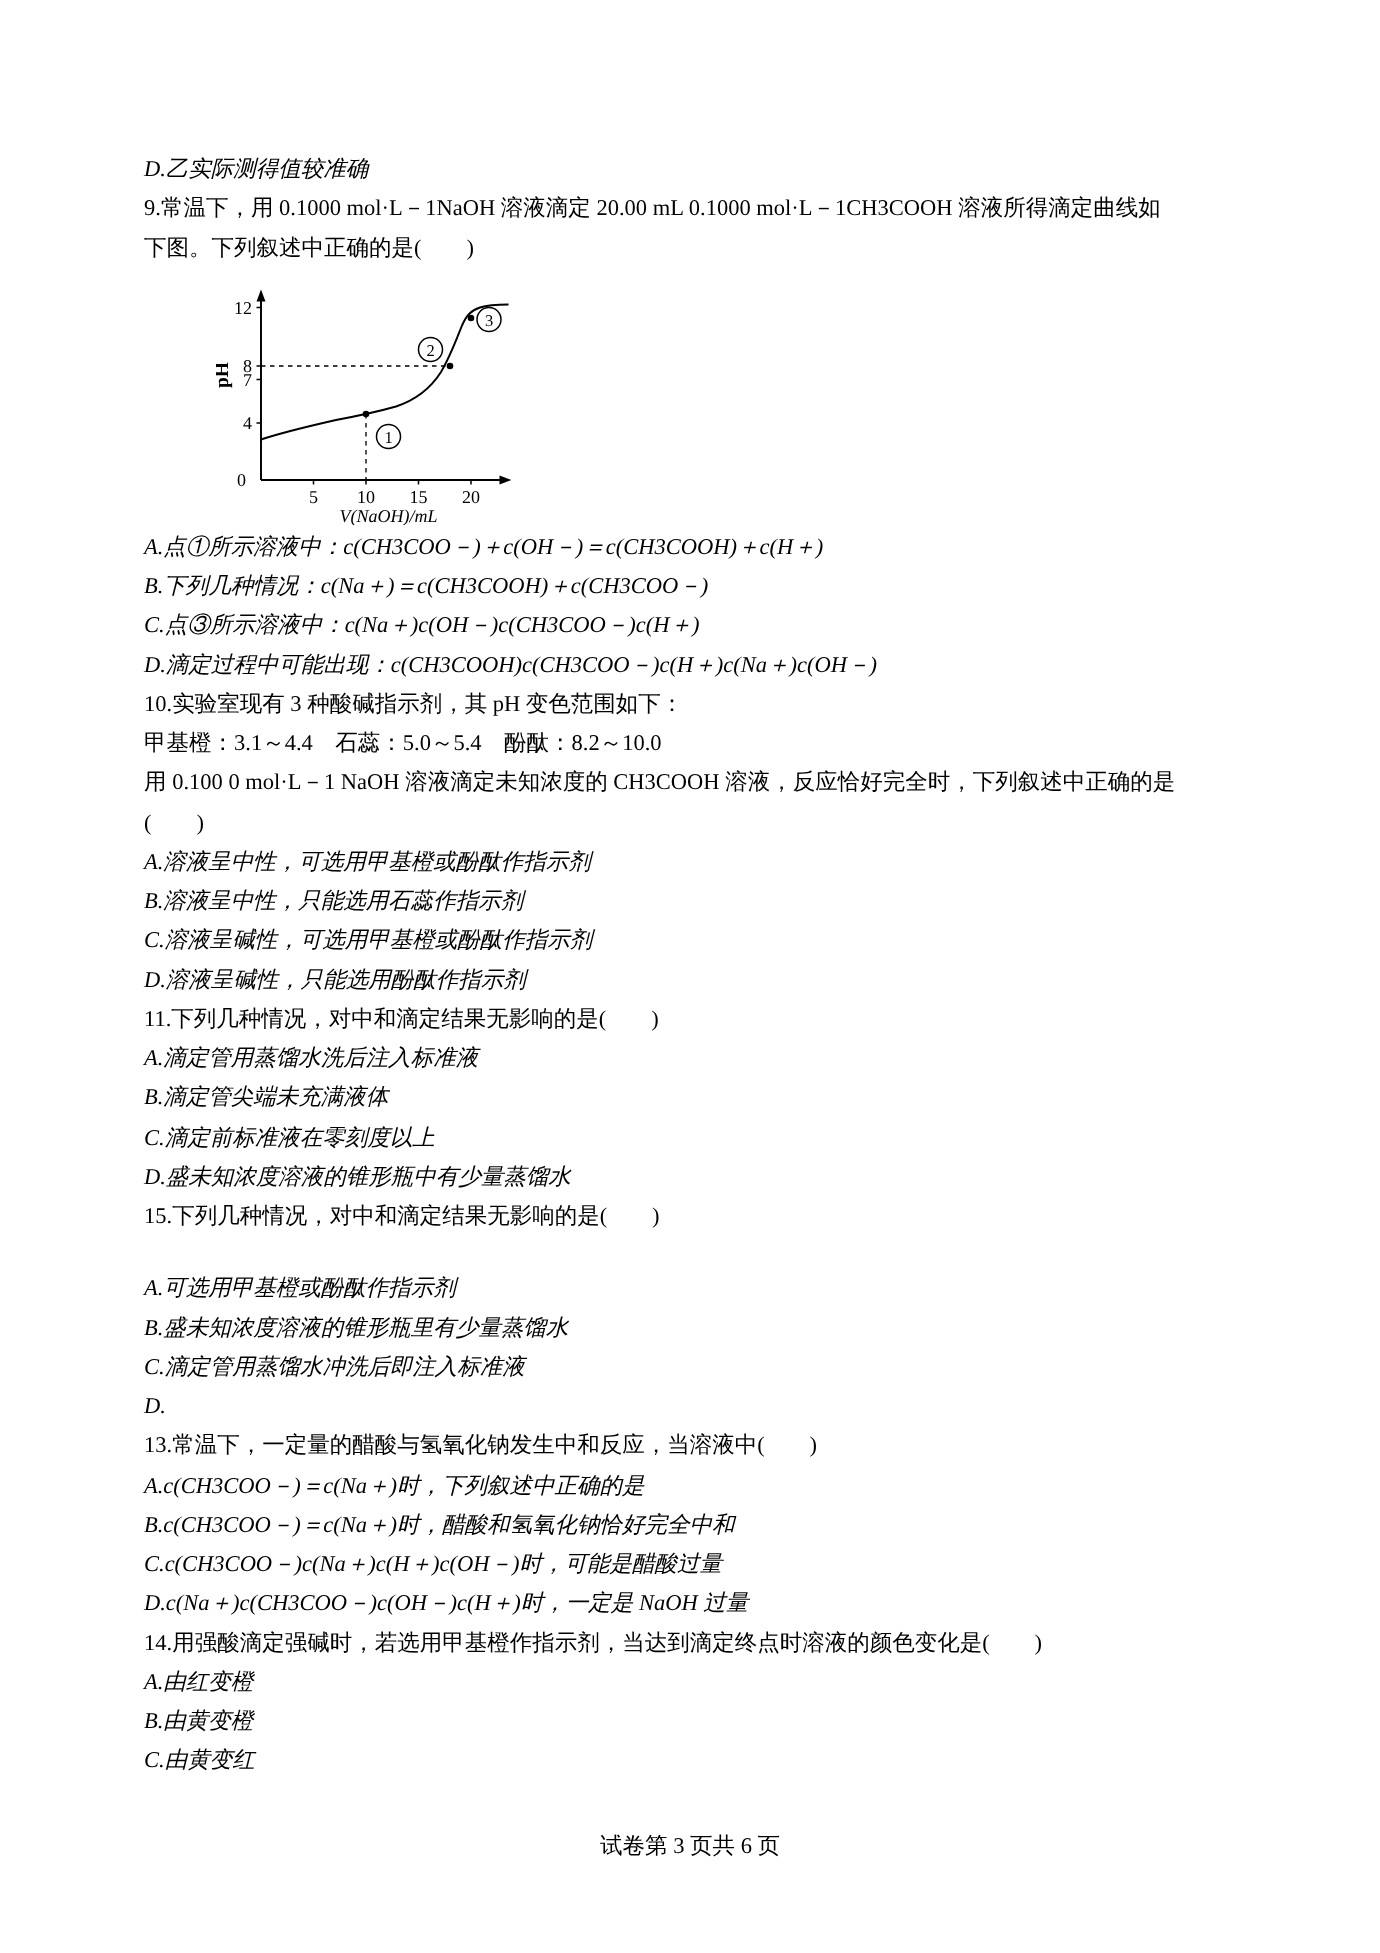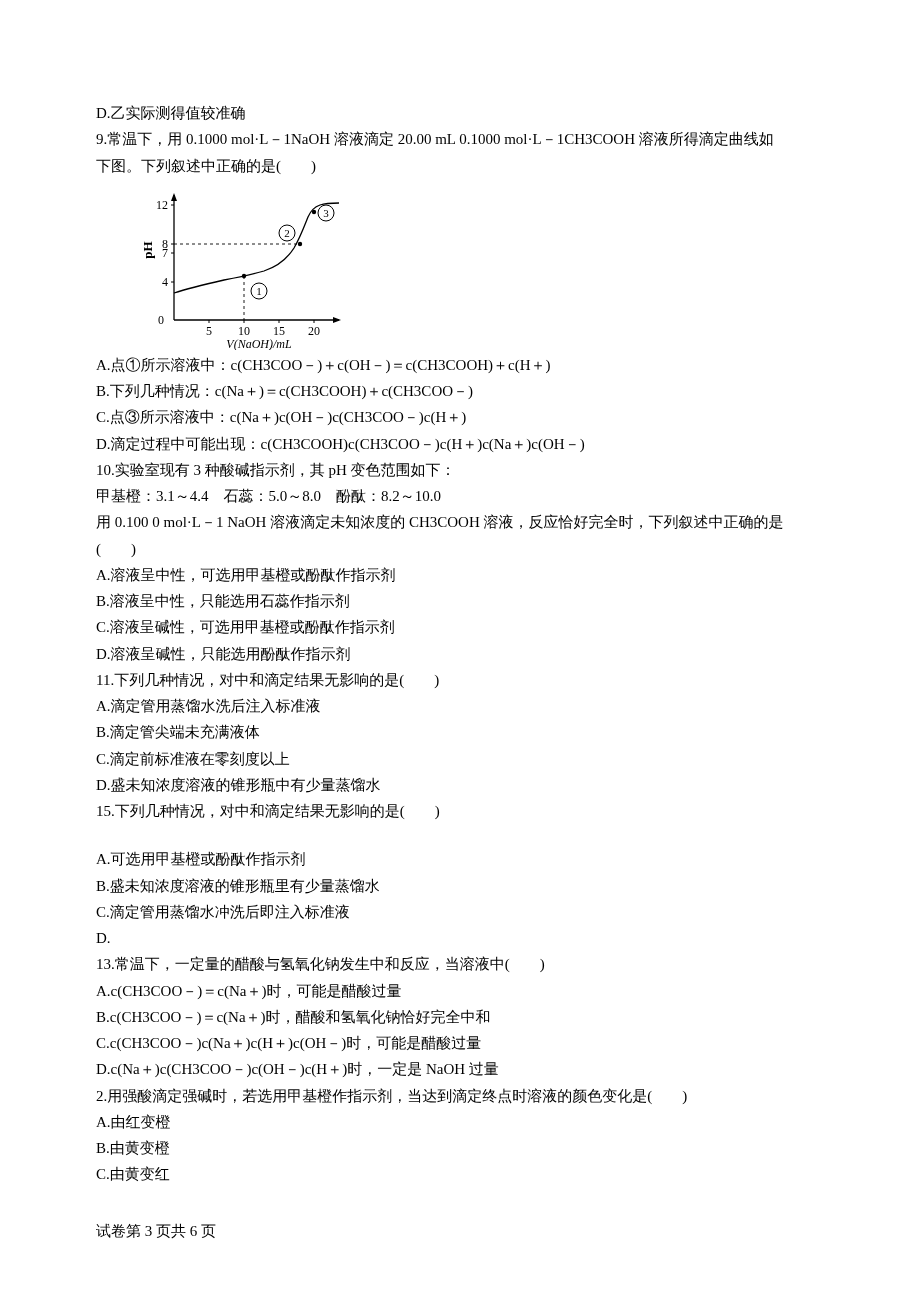--- a/index.html
+++ b/index.html
@@ -6,25 +6,25 @@
       font-family: "SimSun", "宋体", serif;
       font-size: 15px;
       line-height: 1.75;
       margin: 0;
       padding: 100px 96px 40px 96px;
       background: #fff;
       color: #000;
       width: 920px;
       box-sizing: border-box;
     }
-    .indent1 { margin-left: 48px; }
+    .indent1 { margin-left: 48px; font-style: italic; }
     .q { margin: 0; }
     .chart-wrap { margin: 6px 0 2px 48px; }
     svg { display: block; }
-    .footer { text-align: left; margin-top: 30px; font-size: 15px; }
+    .footer { text-align: center; margin-top: 30px; font-size: 15px; }
   </style>
 </head>
 <body>
 
 <p class="q indent1">D.乙实际测得值较准确</p>
 
 <p class="q">9.常温下，用 0.1000 mol·L－1NaOH 溶液滴定 20.00 mL 0.1000 mol·L－1CH3COOH 溶液所得滴定曲线如</p>
 <p class="q">下图。下列叙述中正确的是(　　)</p>
 
 <div class="chart-wrap">
@@ -80,21 +80,21 @@
   </g>
 </svg>
 </div>
 
 <p class="q indent1">A.点①所示溶液中：c(CH3COO－)＋c(OH－)＝c(CH3COOH)＋c(H＋)</p>
 <p class="q indent1">B.下列几种情况：c(Na＋)＝c(CH3COOH)＋c(CH3COO－)</p>
 <p class="q indent1">C.点③所示溶液中：c(Na＋)c(OH－)c(CH3COO－)c(H＋)</p>
 <p class="q indent1">D.滴定过程中可能出现：c(CH3COOH)c(CH3COO－)c(H＋)c(Na＋)c(OH－)</p>
 
 <p class="q">10.实验室现有 3 种酸碱指示剂，其 pH 变色范围如下：</p>
-<p class="q">甲基橙：3.1～4.4　石蕊：5.0～8.0　酚酞：8.2～10.0</p>
+<p class="q">甲基橙：3.1～4.4　石蕊：5.0～5.4　酚酞：8.2～10.0</p>
 <p class="q">用 0.100 0 mol·L－1 NaOH 溶液滴定未知浓度的 CH3COOH 溶液，反应恰好完全时，下列叙述中正确的是</p>
 <p class="q">(　　)</p>
 <p class="q indent1">A.溶液呈中性，可选用甲基橙或酚酞作指示剂</p>
 <p class="q indent1">B.溶液呈中性，只能选用石蕊作指示剂</p>
 <p class="q indent1">C.溶液呈碱性，可选用甲基橙或酚酞作指示剂</p>
 <p class="q indent1">D.溶液呈碱性，只能选用酚酞作指示剂</p>
 
 <p class="q">11.下列几种情况，对中和滴定结果无影响的是(　　)</p>
 <p class="q indent1">A.滴定管用蒸馏水洗后注入标准液</p>
 <p class="q indent1">B.滴定管尖端未充满液体</p>
@@ -102,23 +102,23 @@
 <p class="q indent1">D.盛未知浓度溶液的锥形瓶中有少量蒸馏水</p>
 
 <p class="q">15.下列几种情况，对中和滴定结果无影响的是(　　)</p>
 <div style="height:22px"></div>
 <p class="q indent1">A.可选用甲基橙或酚酞作指示剂</p>
 <p class="q indent1">B.盛未知浓度溶液的锥形瓶里有少量蒸馏水</p>
 <p class="q indent1">C.滴定管用蒸馏水冲洗后即注入标准液</p>
 <p class="q indent1">D.</p>
 
 <p class="q">13.常温下，一定量的醋酸与氢氧化钠发生中和反应，当溶液中(　　)</p>
-<p class="q indent1">A.c(CH3COO－)＝c(Na＋)时，可能是醋酸过量</p>
+<p class="q indent1">A.c(CH3COO－)＝c(Na＋)时，下列叙述中正确的是</p>
 <p class="q indent1">B.c(CH3COO－)＝c(Na＋)时，醋酸和氢氧化钠恰好完全中和</p>
 <p class="q indent1">C.c(CH3COO－)c(Na＋)c(H＋)c(OH－)时，可能是醋酸过量</p>
 <p class="q indent1">D.c(Na＋)c(CH3COO－)c(OH－)c(H＋)时，一定是 NaOH 过量</p>
 
-<p class="q">2.用强酸滴定强碱时，若选用甲基橙作指示剂，当达到滴定终点时溶液的颜色变化是(　　)</p>
+<p class="q">14.用强酸滴定强碱时，若选用甲基橙作指示剂，当达到滴定终点时溶液的颜色变化是(　　)</p>
 <p class="q indent1">A.由红变橙</p>
 <p class="q indent1">B.由黄变橙</p>
 <p class="q indent1">C.由黄变红</p>
 
 <p class="footer">试卷第 3 页共 6 页</p>
 
 </body></html>

